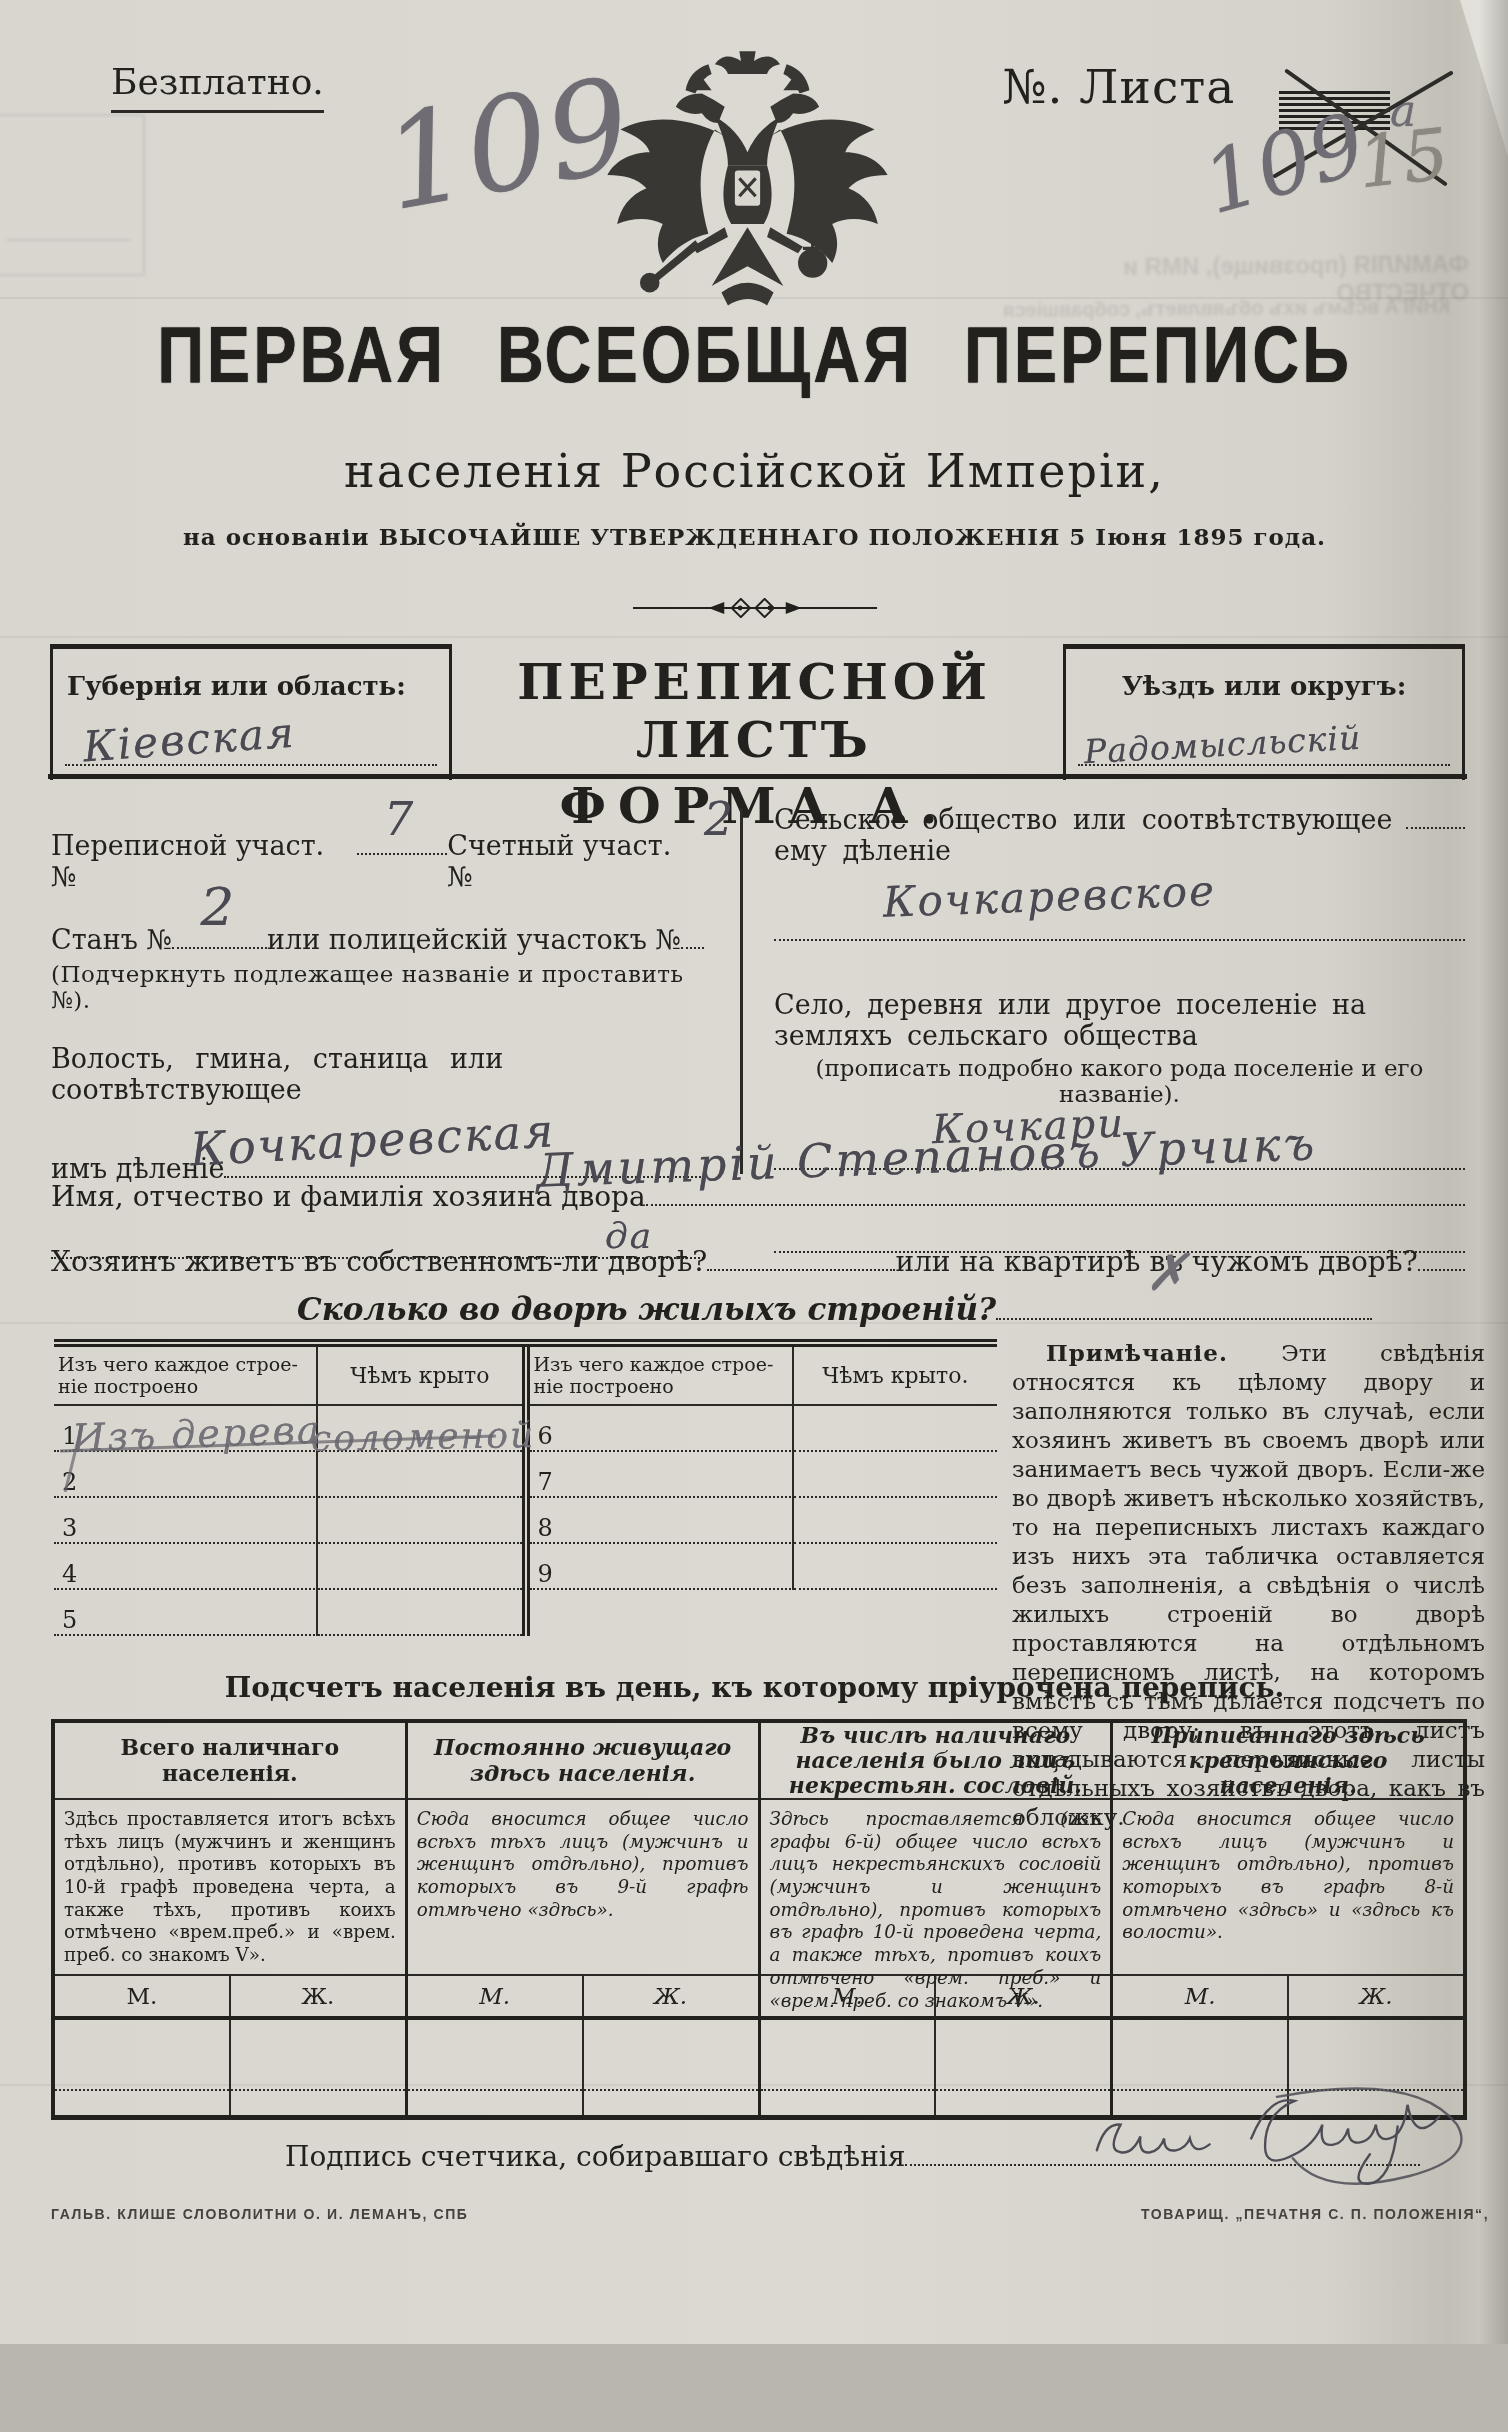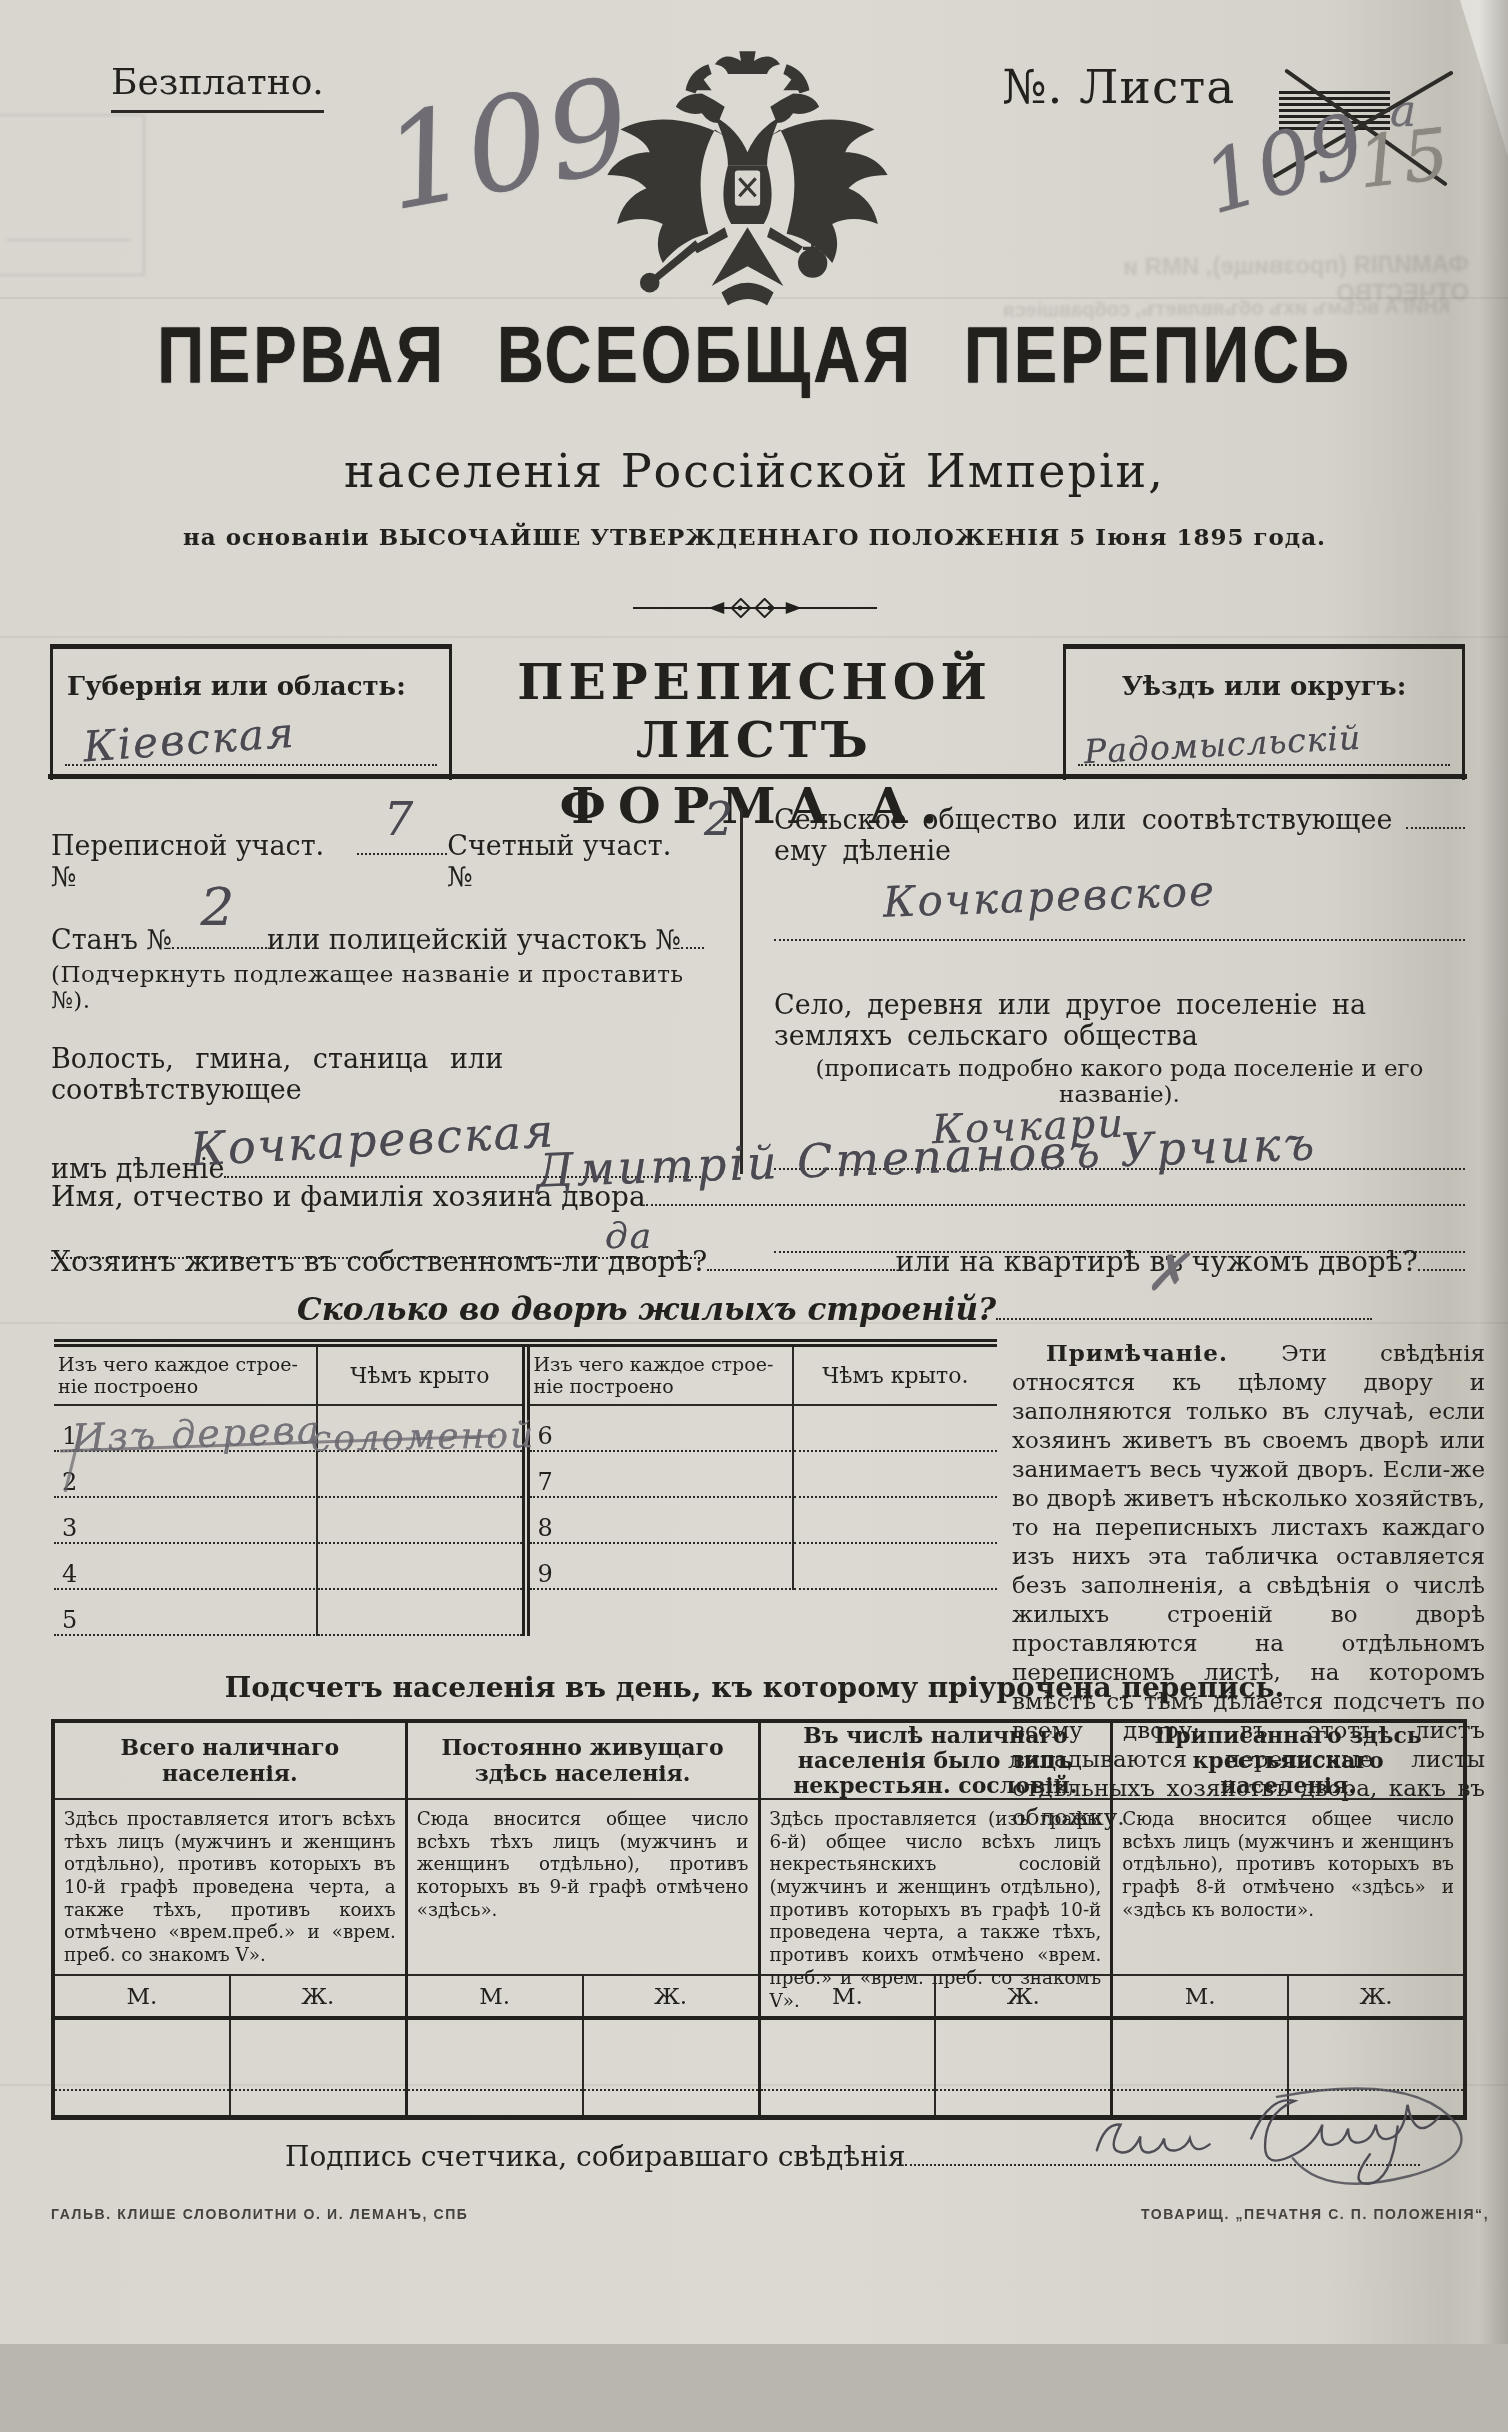--- a/index.html
+++ b/index.html
@@ -123,21 +123,21 @@
   .note{position:absolute;left:1012px;top:1339px;width:473px;font-size:23px;line-height:1.26;
         text-align:justify;}
   .note b{letter-spacing:1px;}
   .note .ind{display:inline-block;width:34px;}
 
   
   .stitle{position:absolute;left:0;width:100%;top:1671px;text-align:center;font-size:28px;font-weight:bold;}
   .stable{position:absolute;left:51px;right:42px;top:1719px;display:flex;
           border:4px solid #23211e;border-bottom-width:5px;}
   .sgroup{flex:1;display:flex;flex-direction:column;}
-  .sgroup + .sgroup{border-left:3px solid #23211e;}
+  .sgroup + .sgroup{border-left:3px solid #23211e;font-style:italic;}
   .shead{height:75px;display:flex;align-items:center;justify-content:center;text-align:center;
          font-weight:bold;font-size:22px;line-height:1.15;padding:0 10px;border-bottom:2px solid #2b2926;}
   .sdesc{height:166px;font-size:18.3px;line-height:1.24;padding:8px 9px 0;text-align:justify;
          border-bottom:2px solid #2b2926;}
   .smj{height:40px;display:flex;border-bottom:4px solid #23211e;}
   .smj div{flex:1;display:flex;align-items:center;justify-content:center;font-size:23px;}
   .smj div + div{border-left:2px solid #2b2926;}
   .sempty{height:95px;display:flex;position:relative;}
   .sempty div{flex:1;}
   .sempty div + div{border-left:2px solid #2b2926;}

